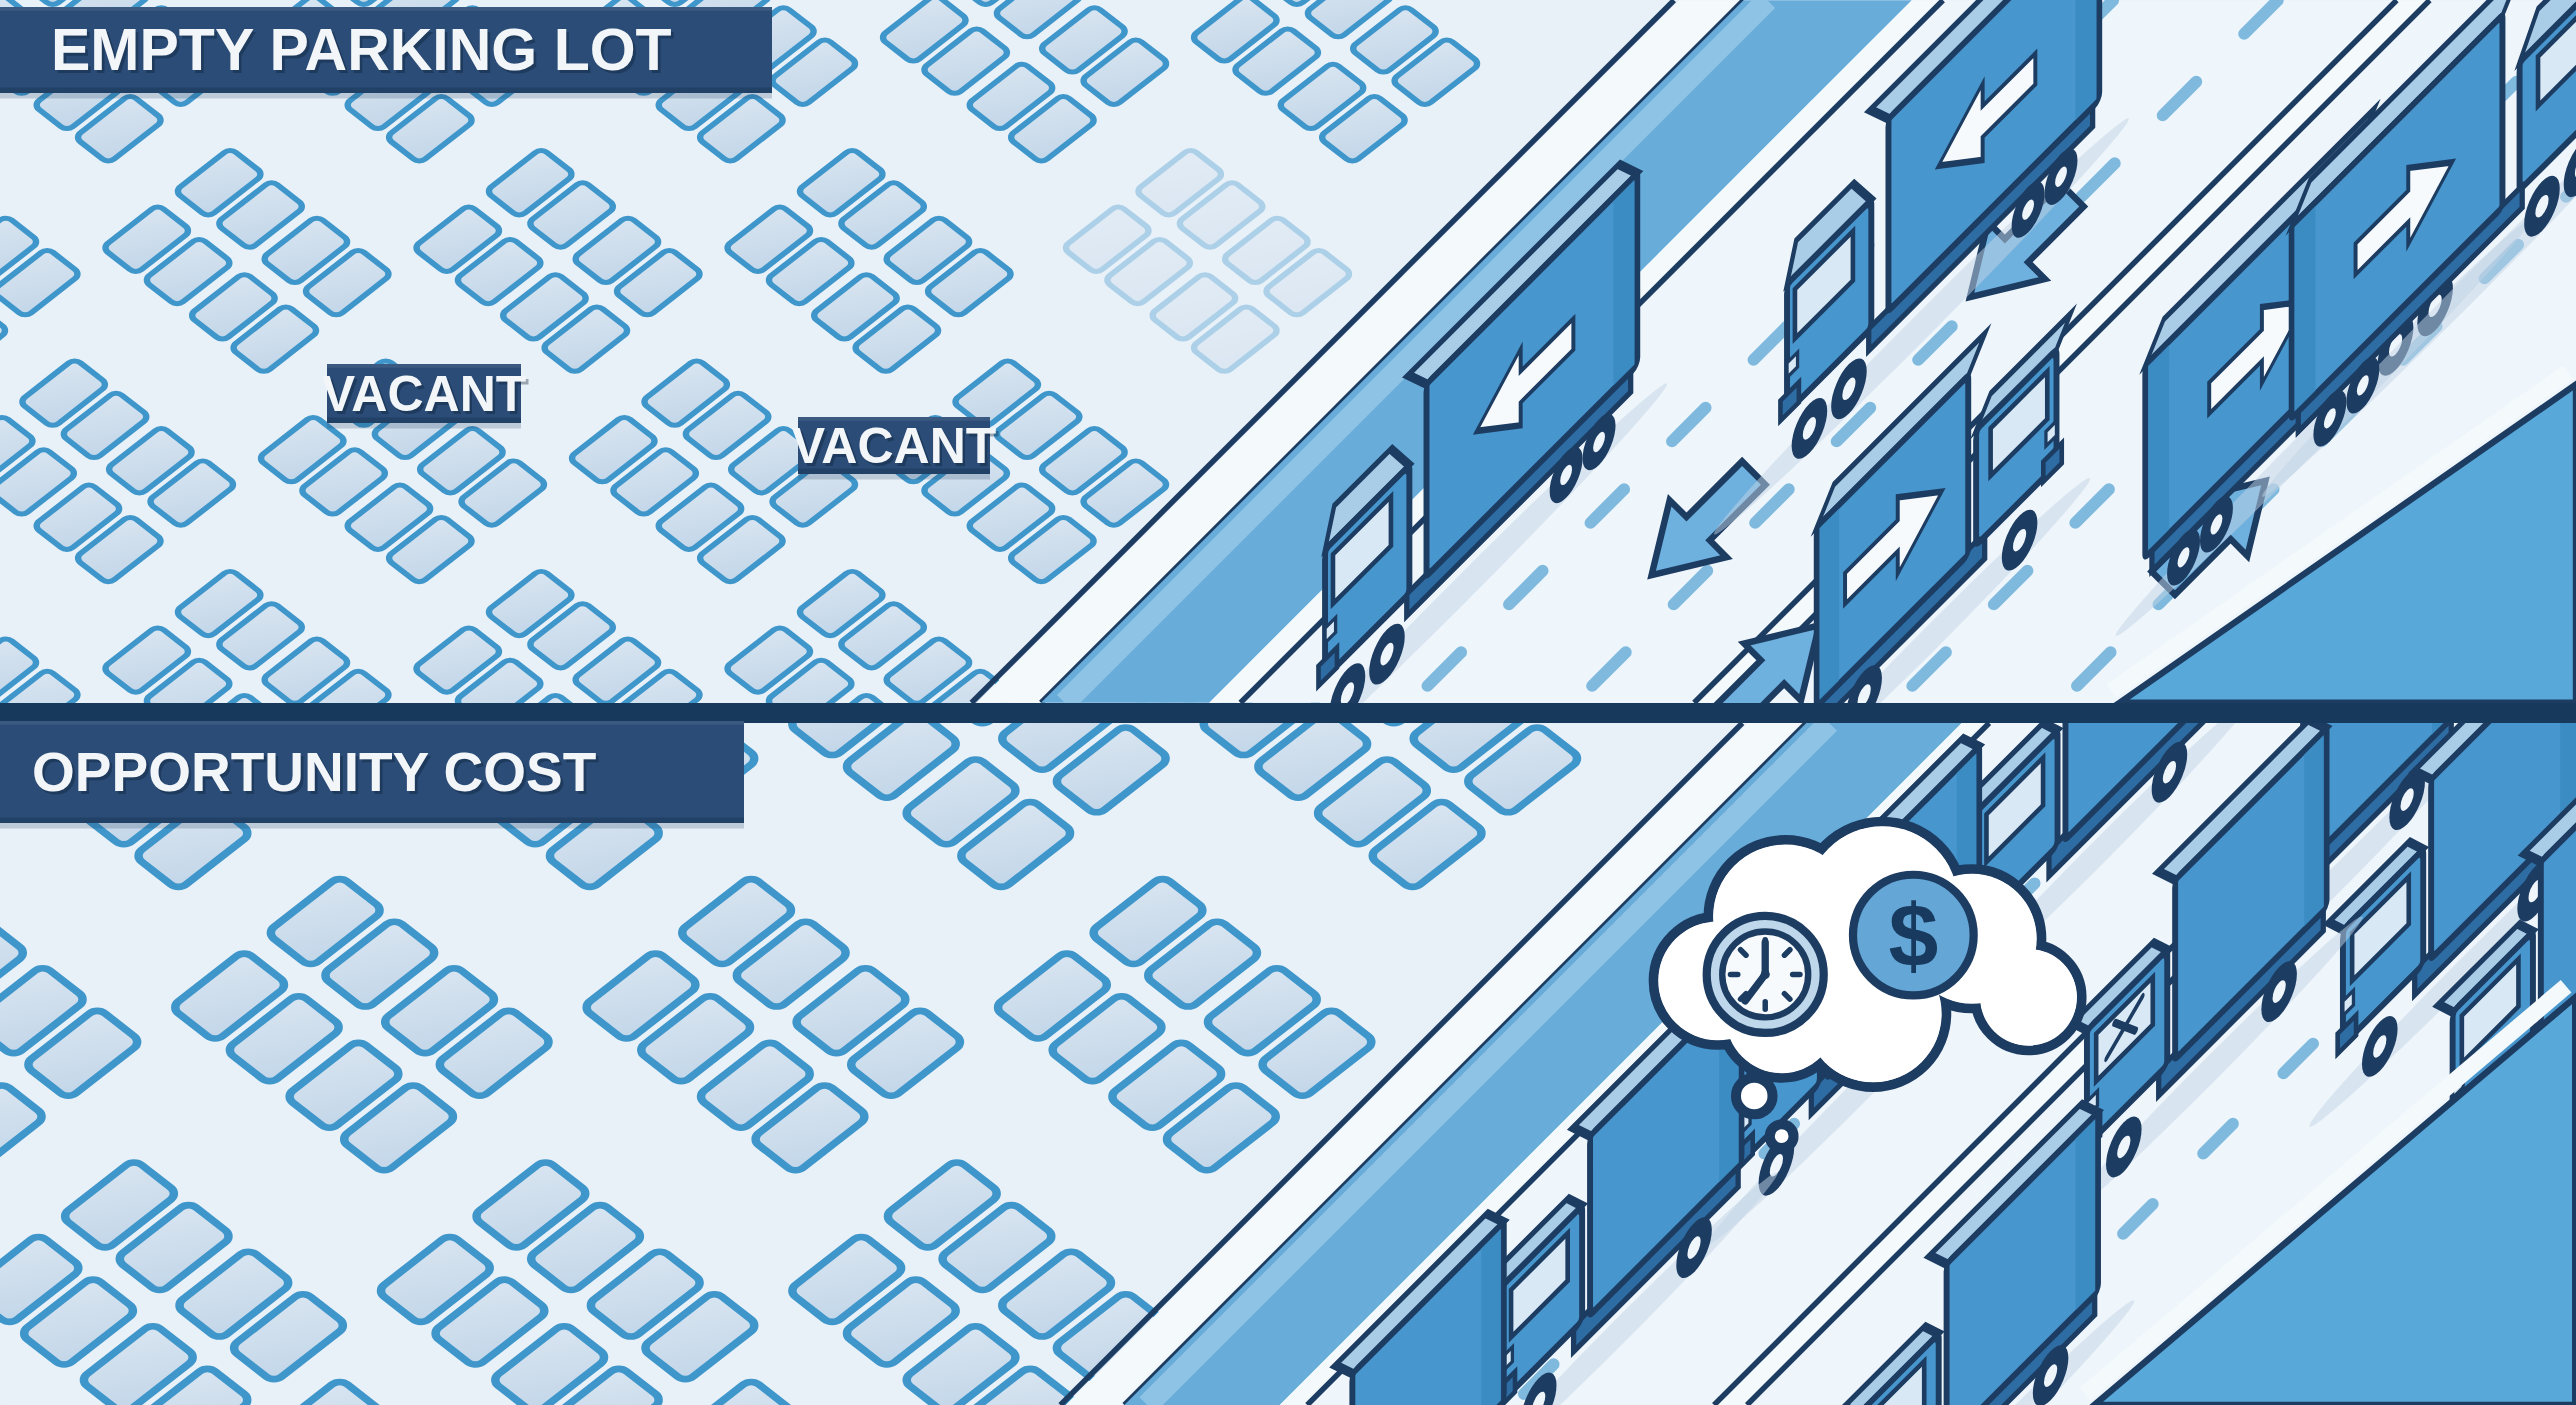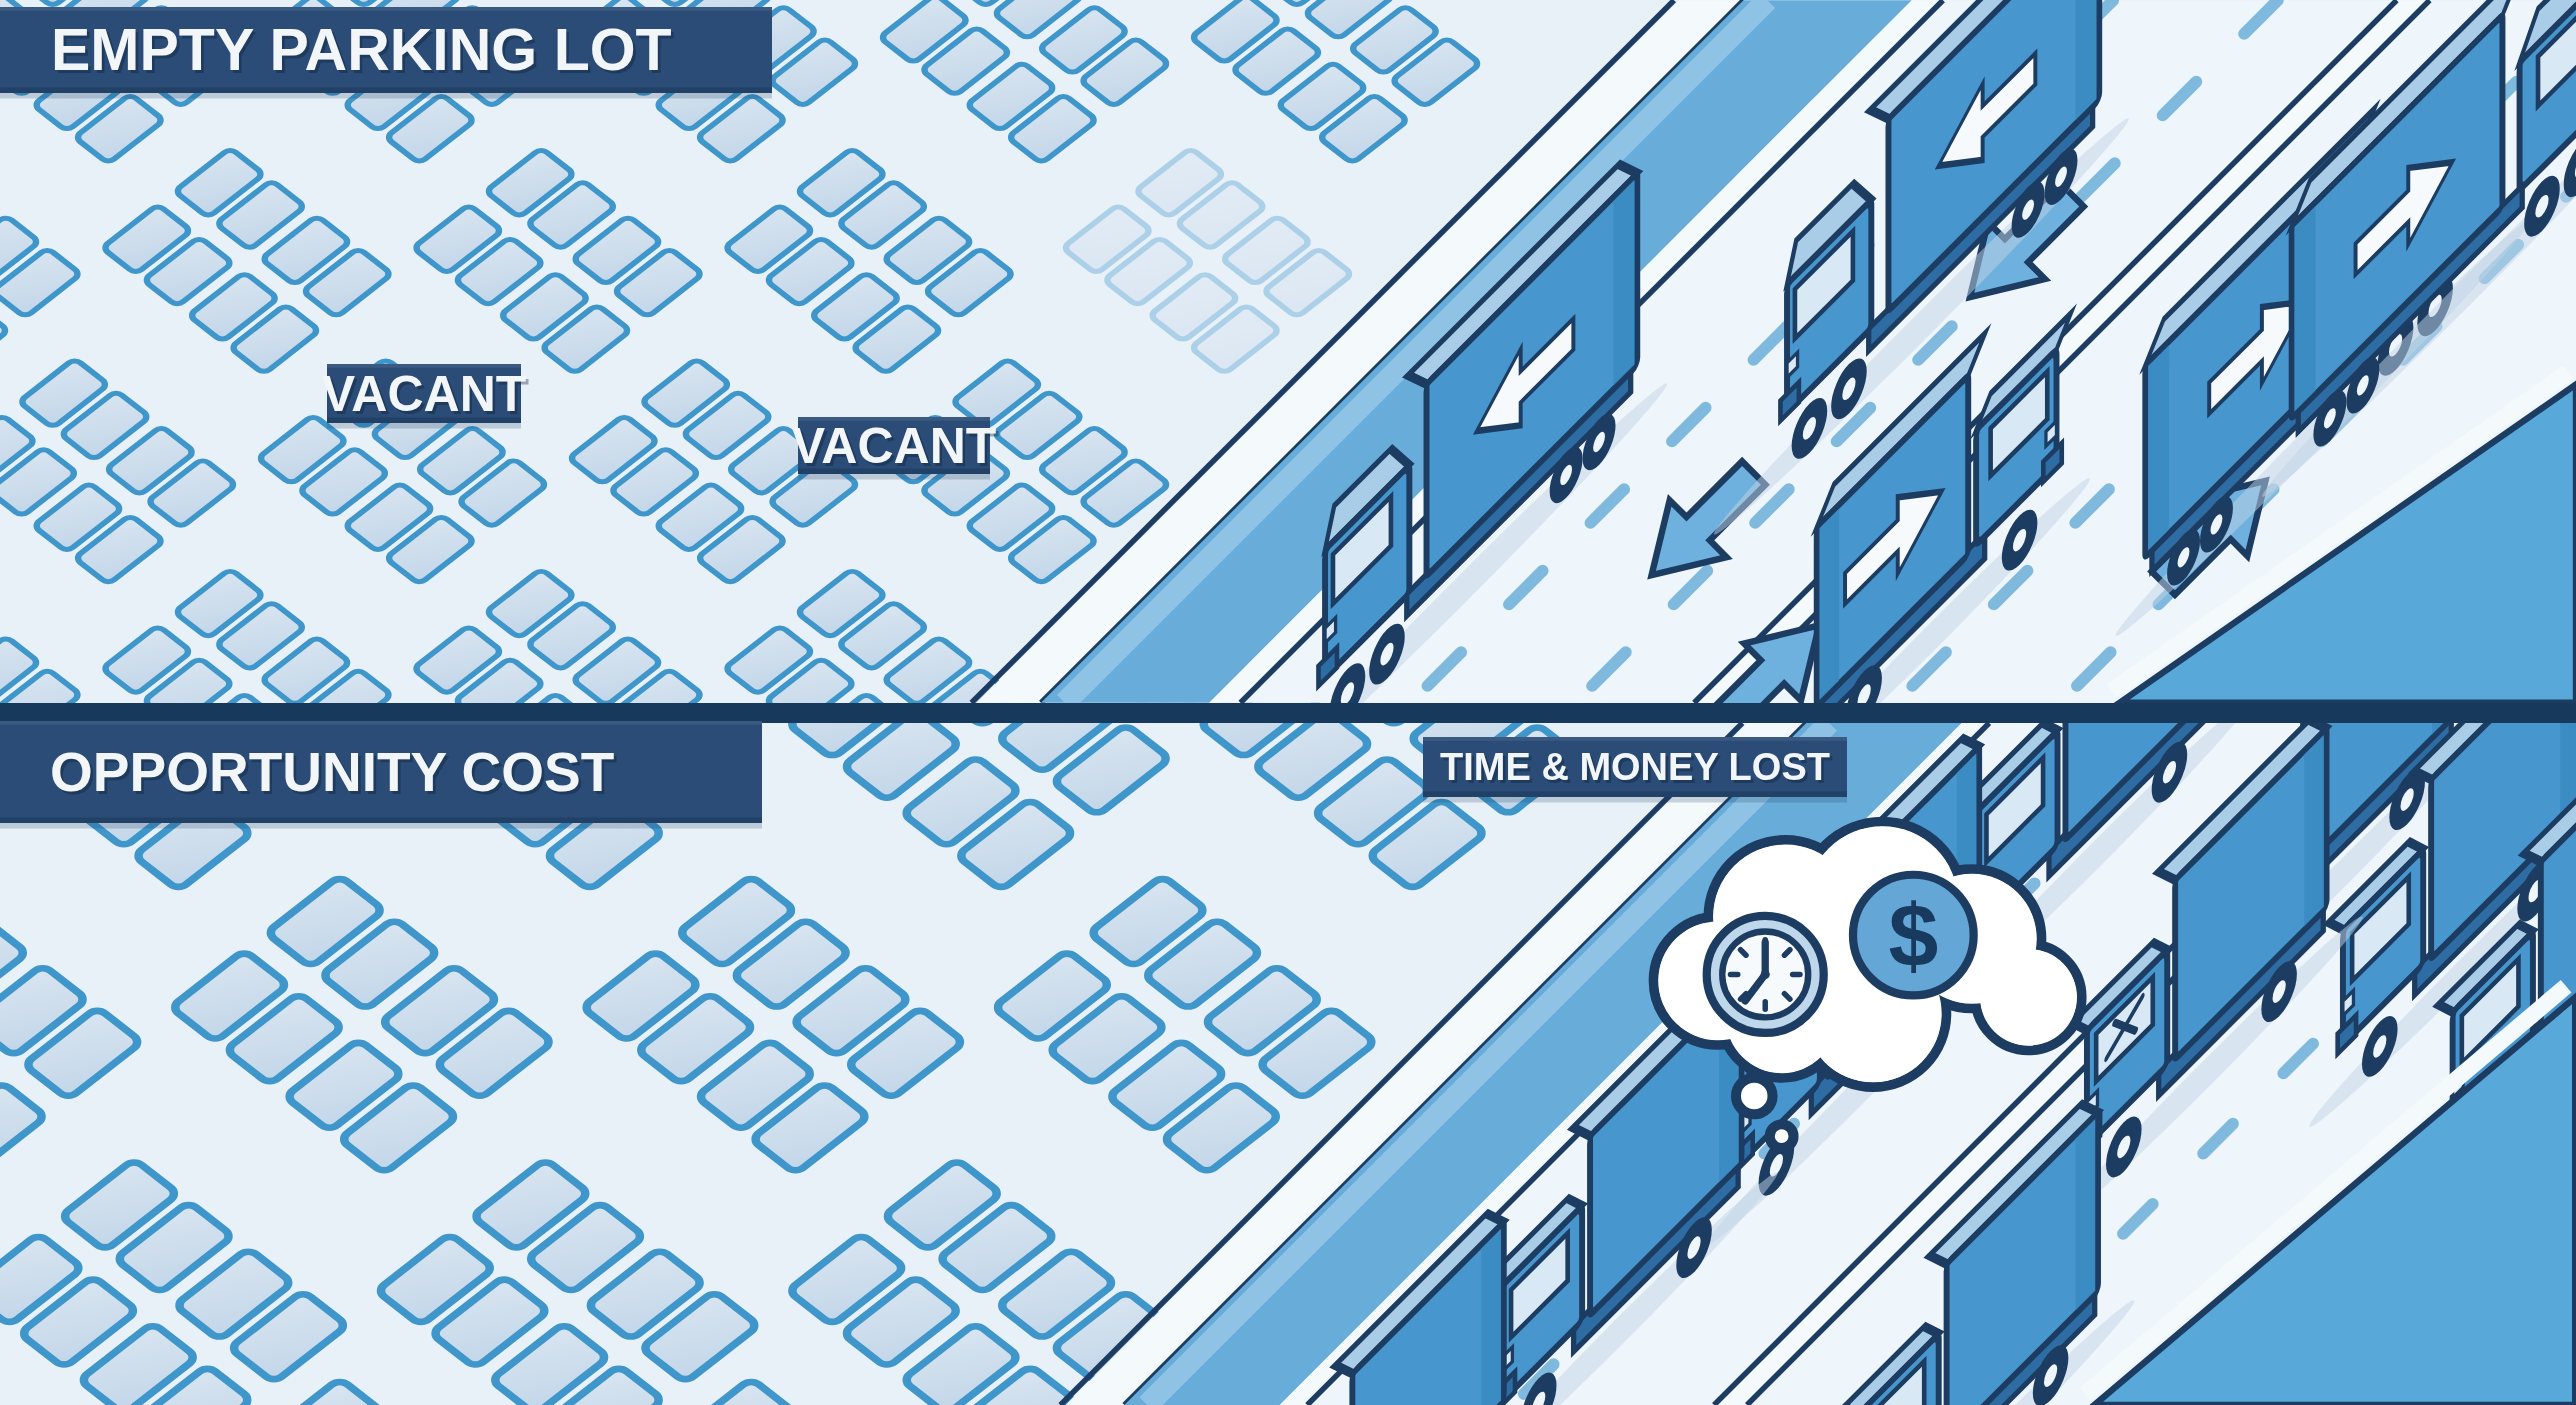--- a/index.html
+++ b/index.html
@@ -8,21 +8,21 @@
   .panel{position:absolute;left:0;width:2576px;overflow:hidden;}
   .panel-top{top:0;height:703px;}
   .panel-bottom{top:723px;height:682px;}
   .panel svg{position:absolute;left:0;top:0;display:block;}
   .divider{position:absolute;left:0;top:703px;width:2576px;height:20px;background:#16395c;}
   .banner{position:absolute;background:#2a4c77;color:#f3f6f9;font-weight:bold;
           display:flex;align-items:center;letter-spacing:0px;
           box-shadow:0 5.5px 0 rgba(20,50,85,.20), inset 0 -5.5px 0 rgba(10,30,55,.25), inset 0 3.7px 0 rgba(255,255,255,.08);
           text-shadow:2.7px 2.7px 0 rgba(10,25,45,.35);}
   .banner-main{padding-left:51px;font-size:59px;}
-  .banner-main2{padding-left:50px;font-size:55px;}
+  .banner-main2{padding-left:32px;font-size:55px;}
   .tag{justify-content:center;font-size:38px;padding:0;}
   .tag-small{font-size:50px;}
 </style>
 </head>
 <body>
 
 <div class="stage">
 
   <svg width="0" height="0" style="position:absolute" aria-hidden="true">
     <defs>
@@ -315,18 +315,15 @@
   </div>
 
   <div class="banner tag tag-small" style="left:798px;top:417px;width:192px;height:57px;">
     <span>VACANT</span>
   </div>
 
   <div class="banner banner-main2" style="left:0;top:721px;width:712px;height:102px;">
     <span>OPPORTUNITY COST</span>
   </div>
 
-  <div class="banner tag" style="left:1423px;top:737px;width:424px;height:60px;">
-    <span>TIME &amp; MONEY LOST</span>
-  </div>
 
 </div>
 
 
 </body></html>

